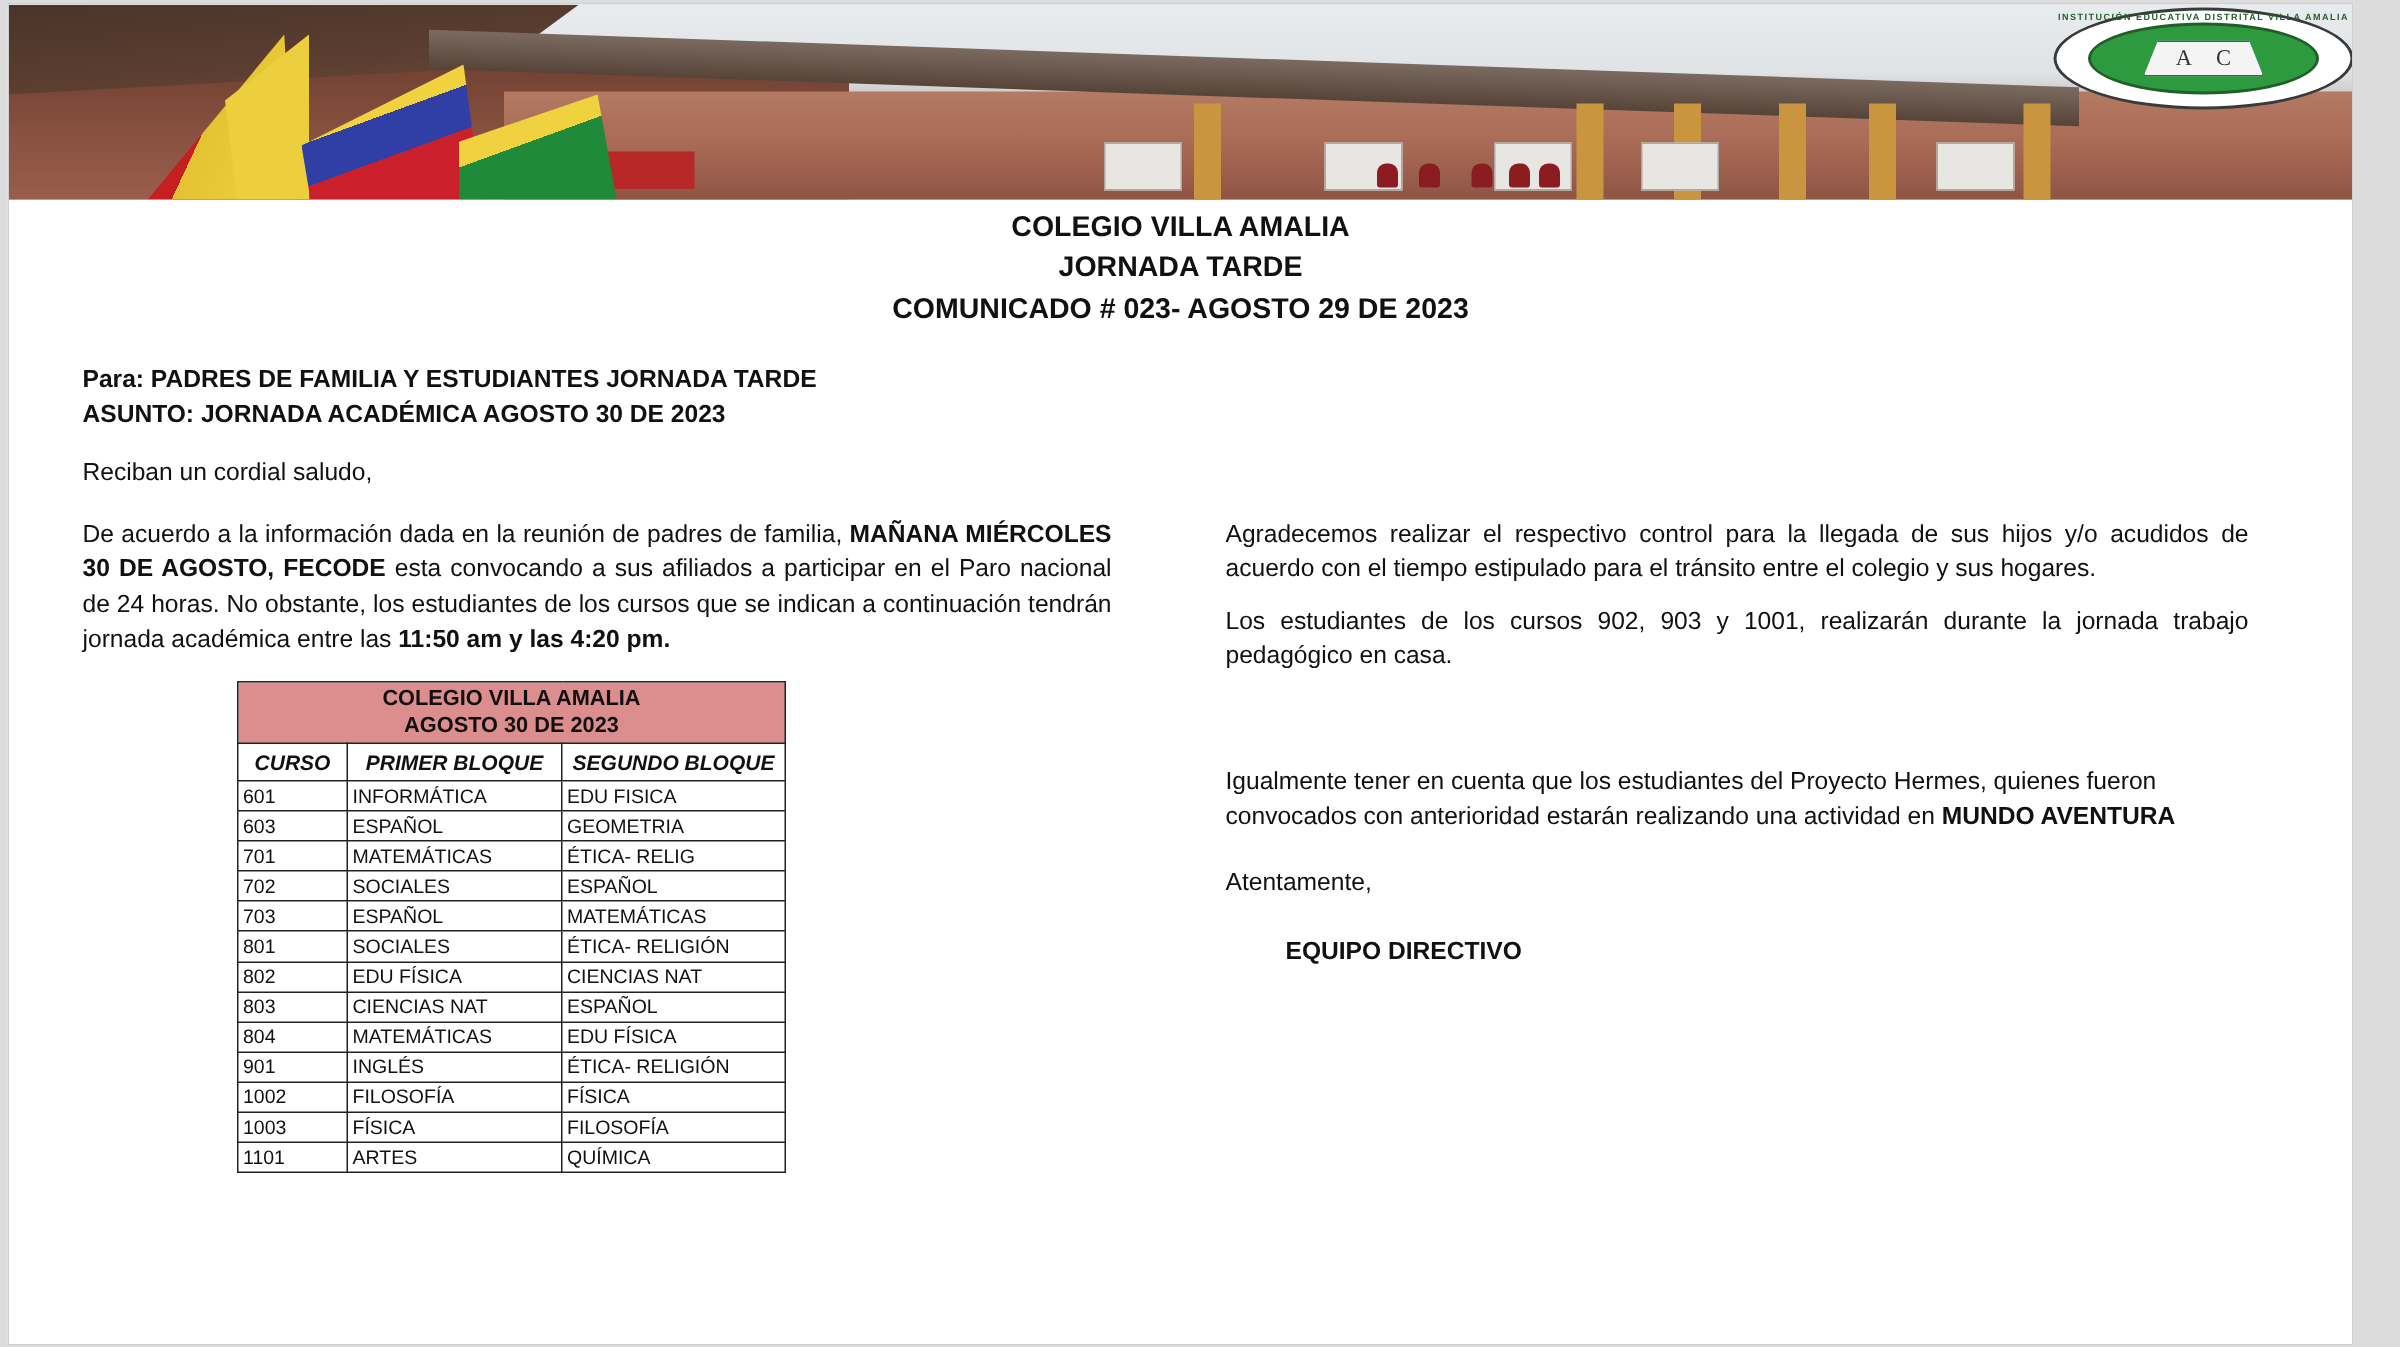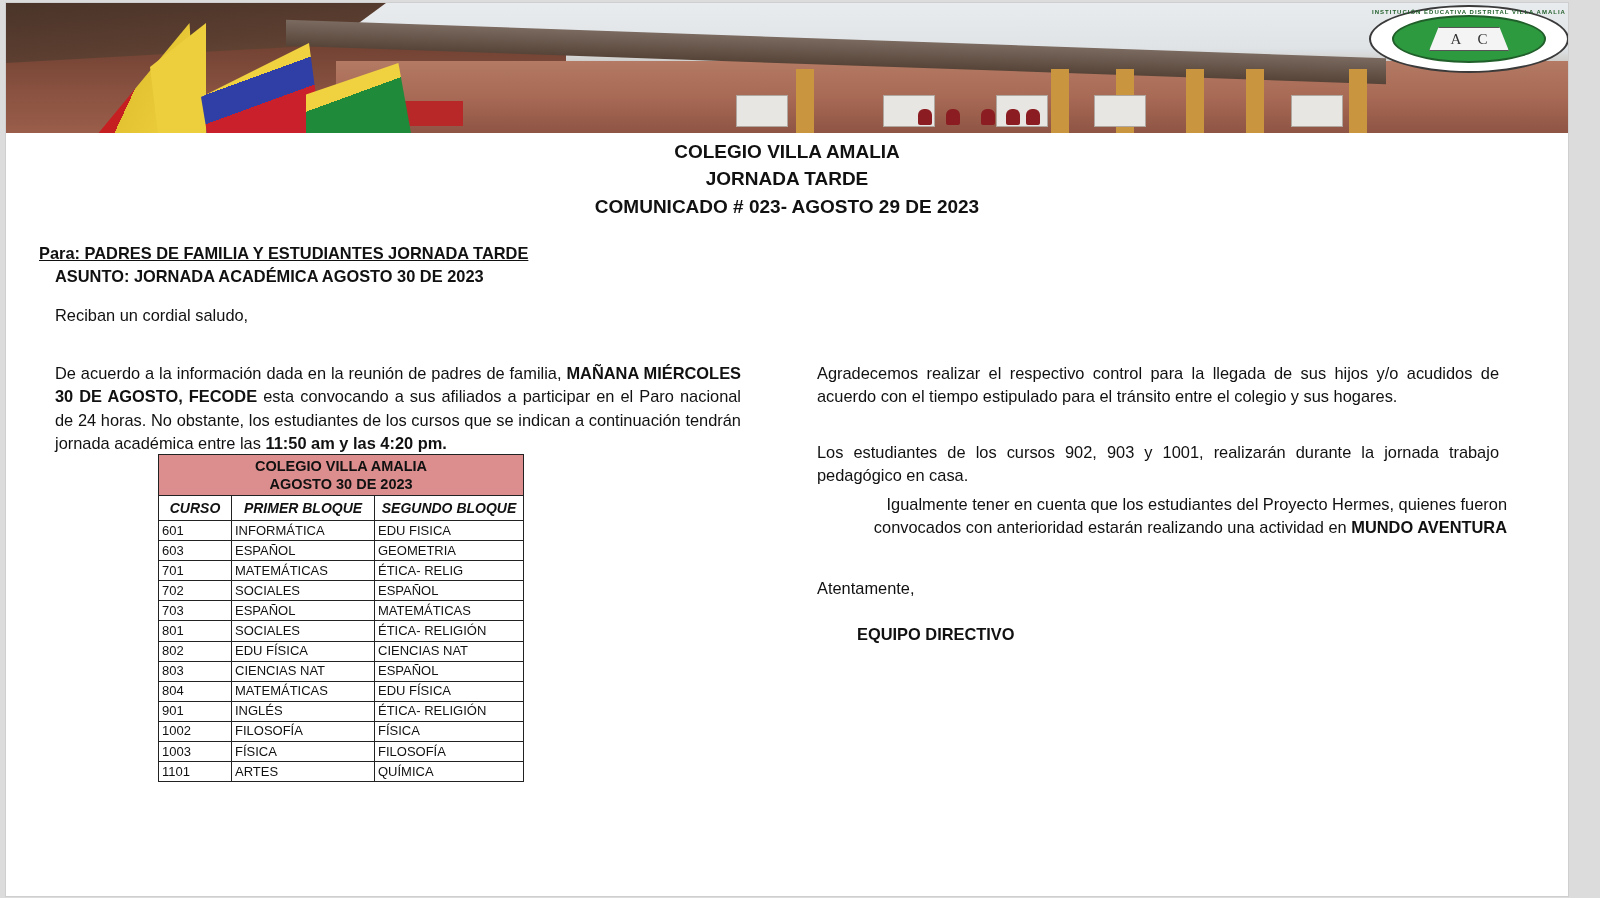--- a/index.html
+++ b/index.html
@@ -67,21 +67,21 @@
   .logo-ring-text {
     position:absolute; top:2px; left:0; width:100%; text-align:center;
     font-size:6px; letter-spacing:1px; color:#215f2a; font-weight:bold;
   }
 
   .doc-title { position:absolute; left:0; width:1562px; text-align:center; font-weight:bold; font-size:19px; }
   .t1 { top:138px; } .t2 { top:165px; } .t3 { top:193px; }
 
   .text { position:absolute; font-size:16.4px; line-height:23.3px; }
   .bold { font-weight:bold; }
-  .justify { text-align:justify;margin-top:17px; }
+  .justify { text-align:justify; }
 
   .tbl-wrap { position:absolute; left:152px; top:451px; width:366px; }
   table.sched { border-collapse:collapse; width:366px; font-size:13px; }
   table.sched td, table.sched th { border:1.5px solid #222; padding:0 3px; height:19.1px; line-height:18px; }
   table.sched th { font-size:14px;font-style:italic; }
   .tbl-head {
     background:#dc8e8e; text-align:center; font-weight:bold; font-size:14.5px;
     line-height:15px; padding:2px 0 !important; border-top:2px solid #222;
   }
   .col-h { text-align:center; font-weight:bold; height:24px !important; }
@@ -127,21 +127,21 @@
           <span>C</span>
         </div>
       </div>
     </div>
   </div>
 
   <div class="doc-title t1">COLEGIO VILLA AMALIA</div>
   <div class="doc-title t2">JORNADA TARDE</div>
   <div class="doc-title t3">COMUNICADO # 023- AGOSTO 29 DE 2023</div>
 
-  <div class="text bold" style="left:33px; top:239px;text-decoration:underline;">Para: PADRES DE FAMILIA Y ESTUDIANTES  JORNADA TARDE</div>
+  <div class="text bold" style="left:49px; top:239px;">Para: PADRES DE FAMILIA Y ESTUDIANTES  JORNADA TARDE</div>
   <div class="text bold" style="left:49px; top:262px;">ASUNTO: JORNADA ACADÉMICA AGOSTO 30 DE 2023</div>
   <div class="text" style="left:49px; top:301px;">Reciban un cordial saludo,</div>
 
   <div class="text justify" style="left:49px; top:342px; width:686px;">
     <span>De acuerdo a la información dada en la reunión de padres de familia, </span><span class="bold">MAÑANA MIÉRCOLES 30 DE AGOSTO,  FECODE</span><span> esta convocando a sus afiliados a participar en el Paro nacional de 24 horas. No obstante, los estudiantes de los cursos que se indican a continuación tendrán jornada académica entre las </span><span class="bold">11:50 am y las 4:20 pm.</span>
   </div>
 
   <div class="tbl-wrap">
     <table class="sched" id="sched">
       <thead>
@@ -221,20 +221,20 @@
           <tr>
             <td>1101</td>
             <td>ARTES</td>
             <td>QUÍMICA</td>
           </tr>
         </tbody>
     </table>
   </div>
 
   <div class="text justify" style="left:811px; top:342px; width:682px;">Agradecemos realizar el respectivo  control para la llegada de sus hijos y/o acudidos de acuerdo con el tiempo estipulado para el tránsito entre el colegio y sus hogares.</div>
-  <div class="text justify" style="left:811px; top:421px; width:682px;">Los estudiantes de los cursos 902, 903 y 1001, realizarán durante la jornada trabajo pedagógico en casa.</div>
-  <div class="text" style="left:811px; top:490px; width:690px;text-align:right;">
+  <div class="text justify" style="left:811px; top:400px; width:682px;">Los estudiantes de los cursos 902, 903 y 1001, realizarán durante la jornada trabajo pedagógico en casa.</div>
+  <div class="text" style="left:811px; top:507px; width:690px;">
     <span>Igualmente tener en cuenta que los estudiantes del Proyecto Hermes, quienes fueron convocados con anterioridad estarán realizando una actividad en </span><span class="bold">MUNDO AVENTURA</span>
   </div>
   <div class="text" style="left:811px; top:574px;">Atentamente,</div>
   <div class="text bold" style="left:811px; top:620px;margin-left:40px;">EQUIPO DIRECTIVO</div>
 
 </div>
 
 </body></html>

